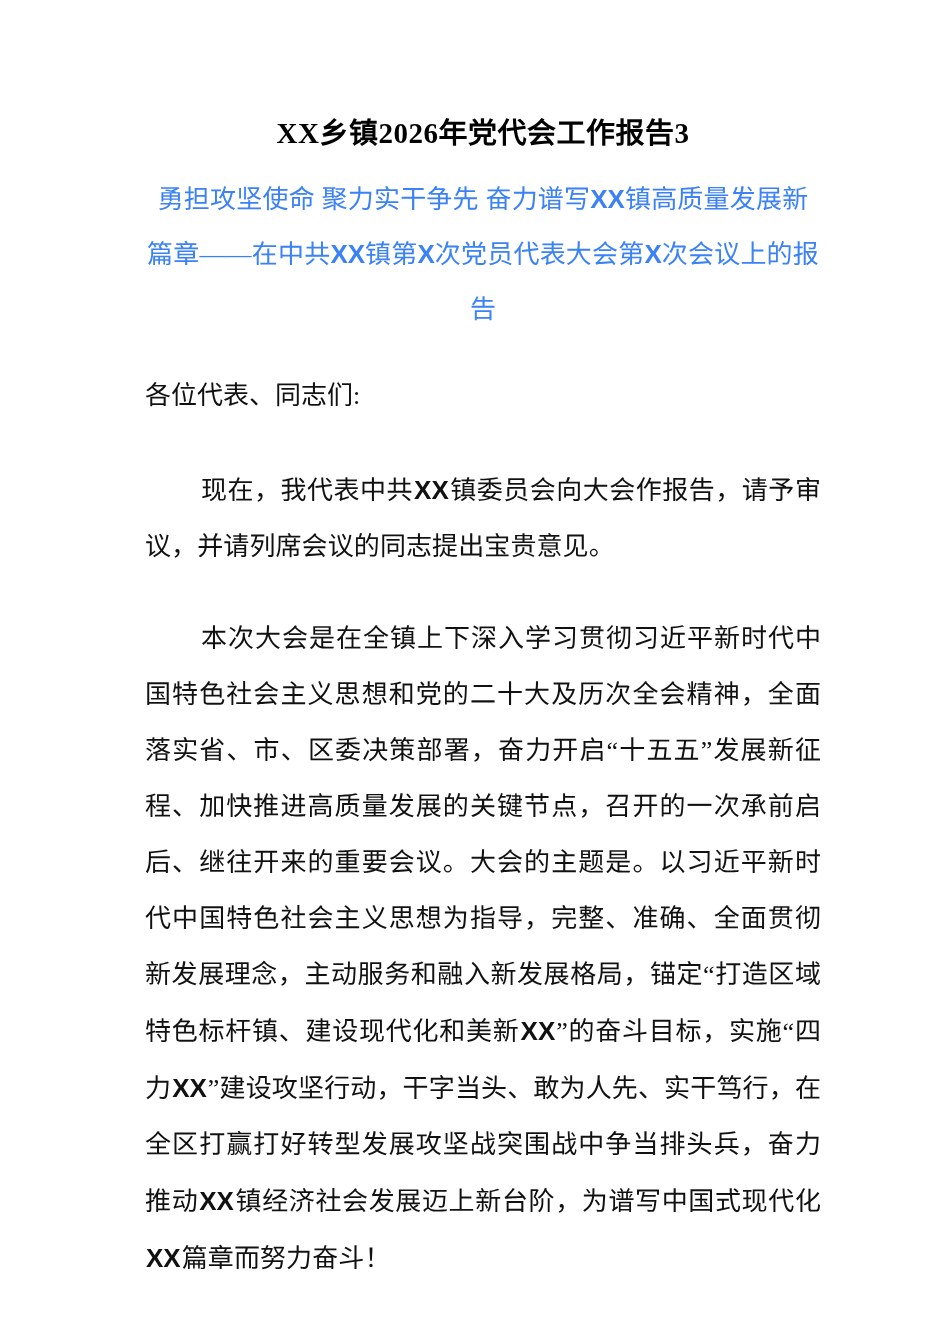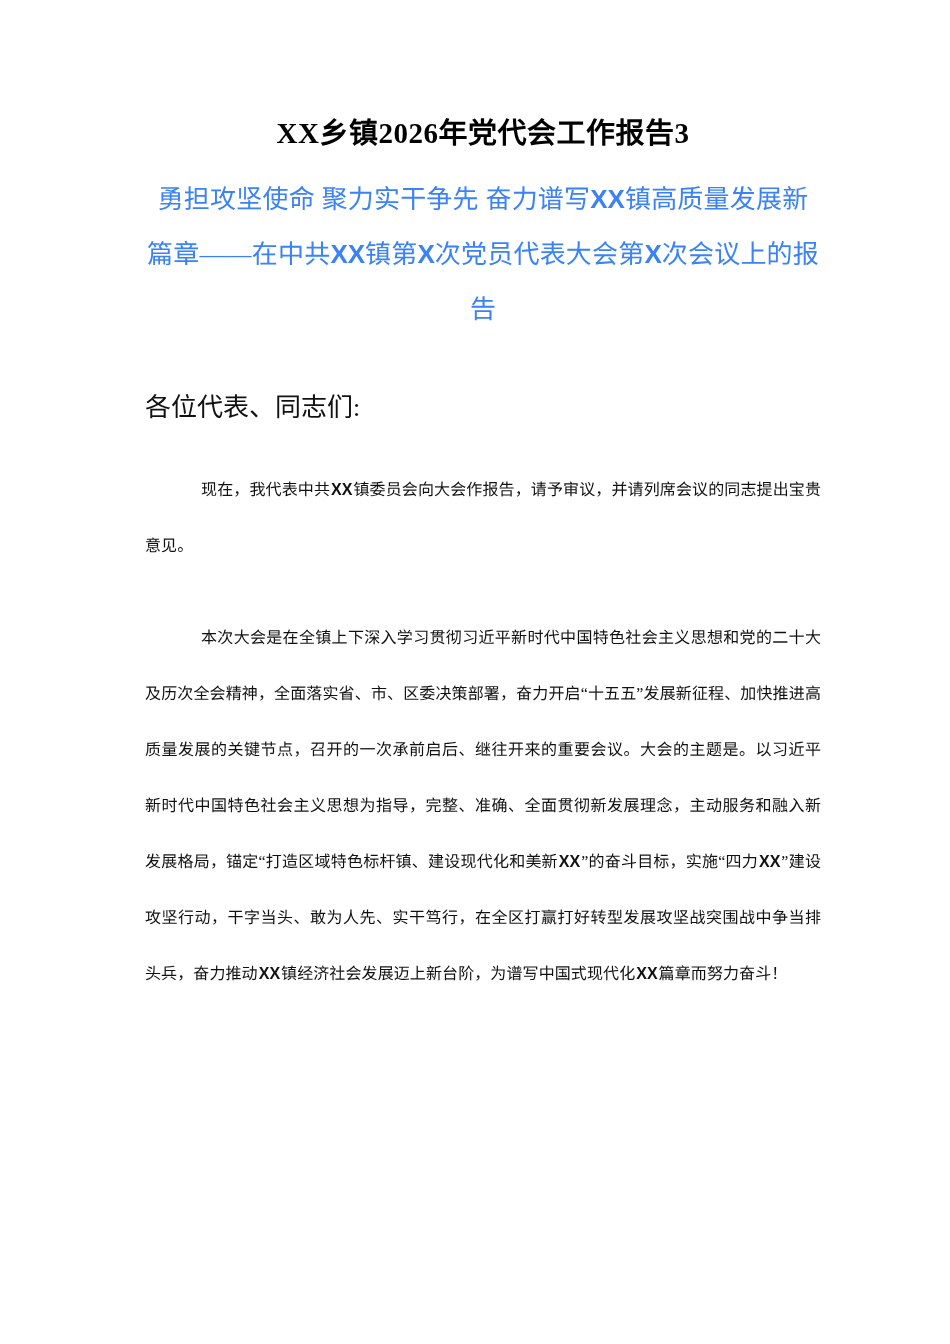--- a/index.html
+++ b/index.html
@@ -67,42 +67,42 @@
   }
   .doc-subtitle .lat {
     font-weight: bold;
     font-family: "Liberation Sans", "DejaVu Sans", sans-serif;
     letter-spacing: 0;
   }
 
   
   .salutation {
     position: absolute;
-    top: 388px;
+    top: 376px;
     left: 0;
     width: 676px;
     margin: 0;
     padding: 0;
     text-align: left;
     font-size: 26px;
     line-height: 40px;
     color: #111111;
   }
 
   
   .body-block {
     position: absolute;
     top: 462px;
     left: 0;
     width: 676px;
   }
   p.para {
     margin: 0 0 36px 0;
     padding: 0;
-    font-size: 16px;
+    font-size: 26px;
     line-height: 56px;
     text-align: justify;
     text-align-last: left;
     text-justify: inter-character;
     text-indent: 56px;
     color: #111111;
     letter-spacing: 0.1px;
   }
   p.para:last-child { margin-bottom: 0; }
   p.para .lat {

